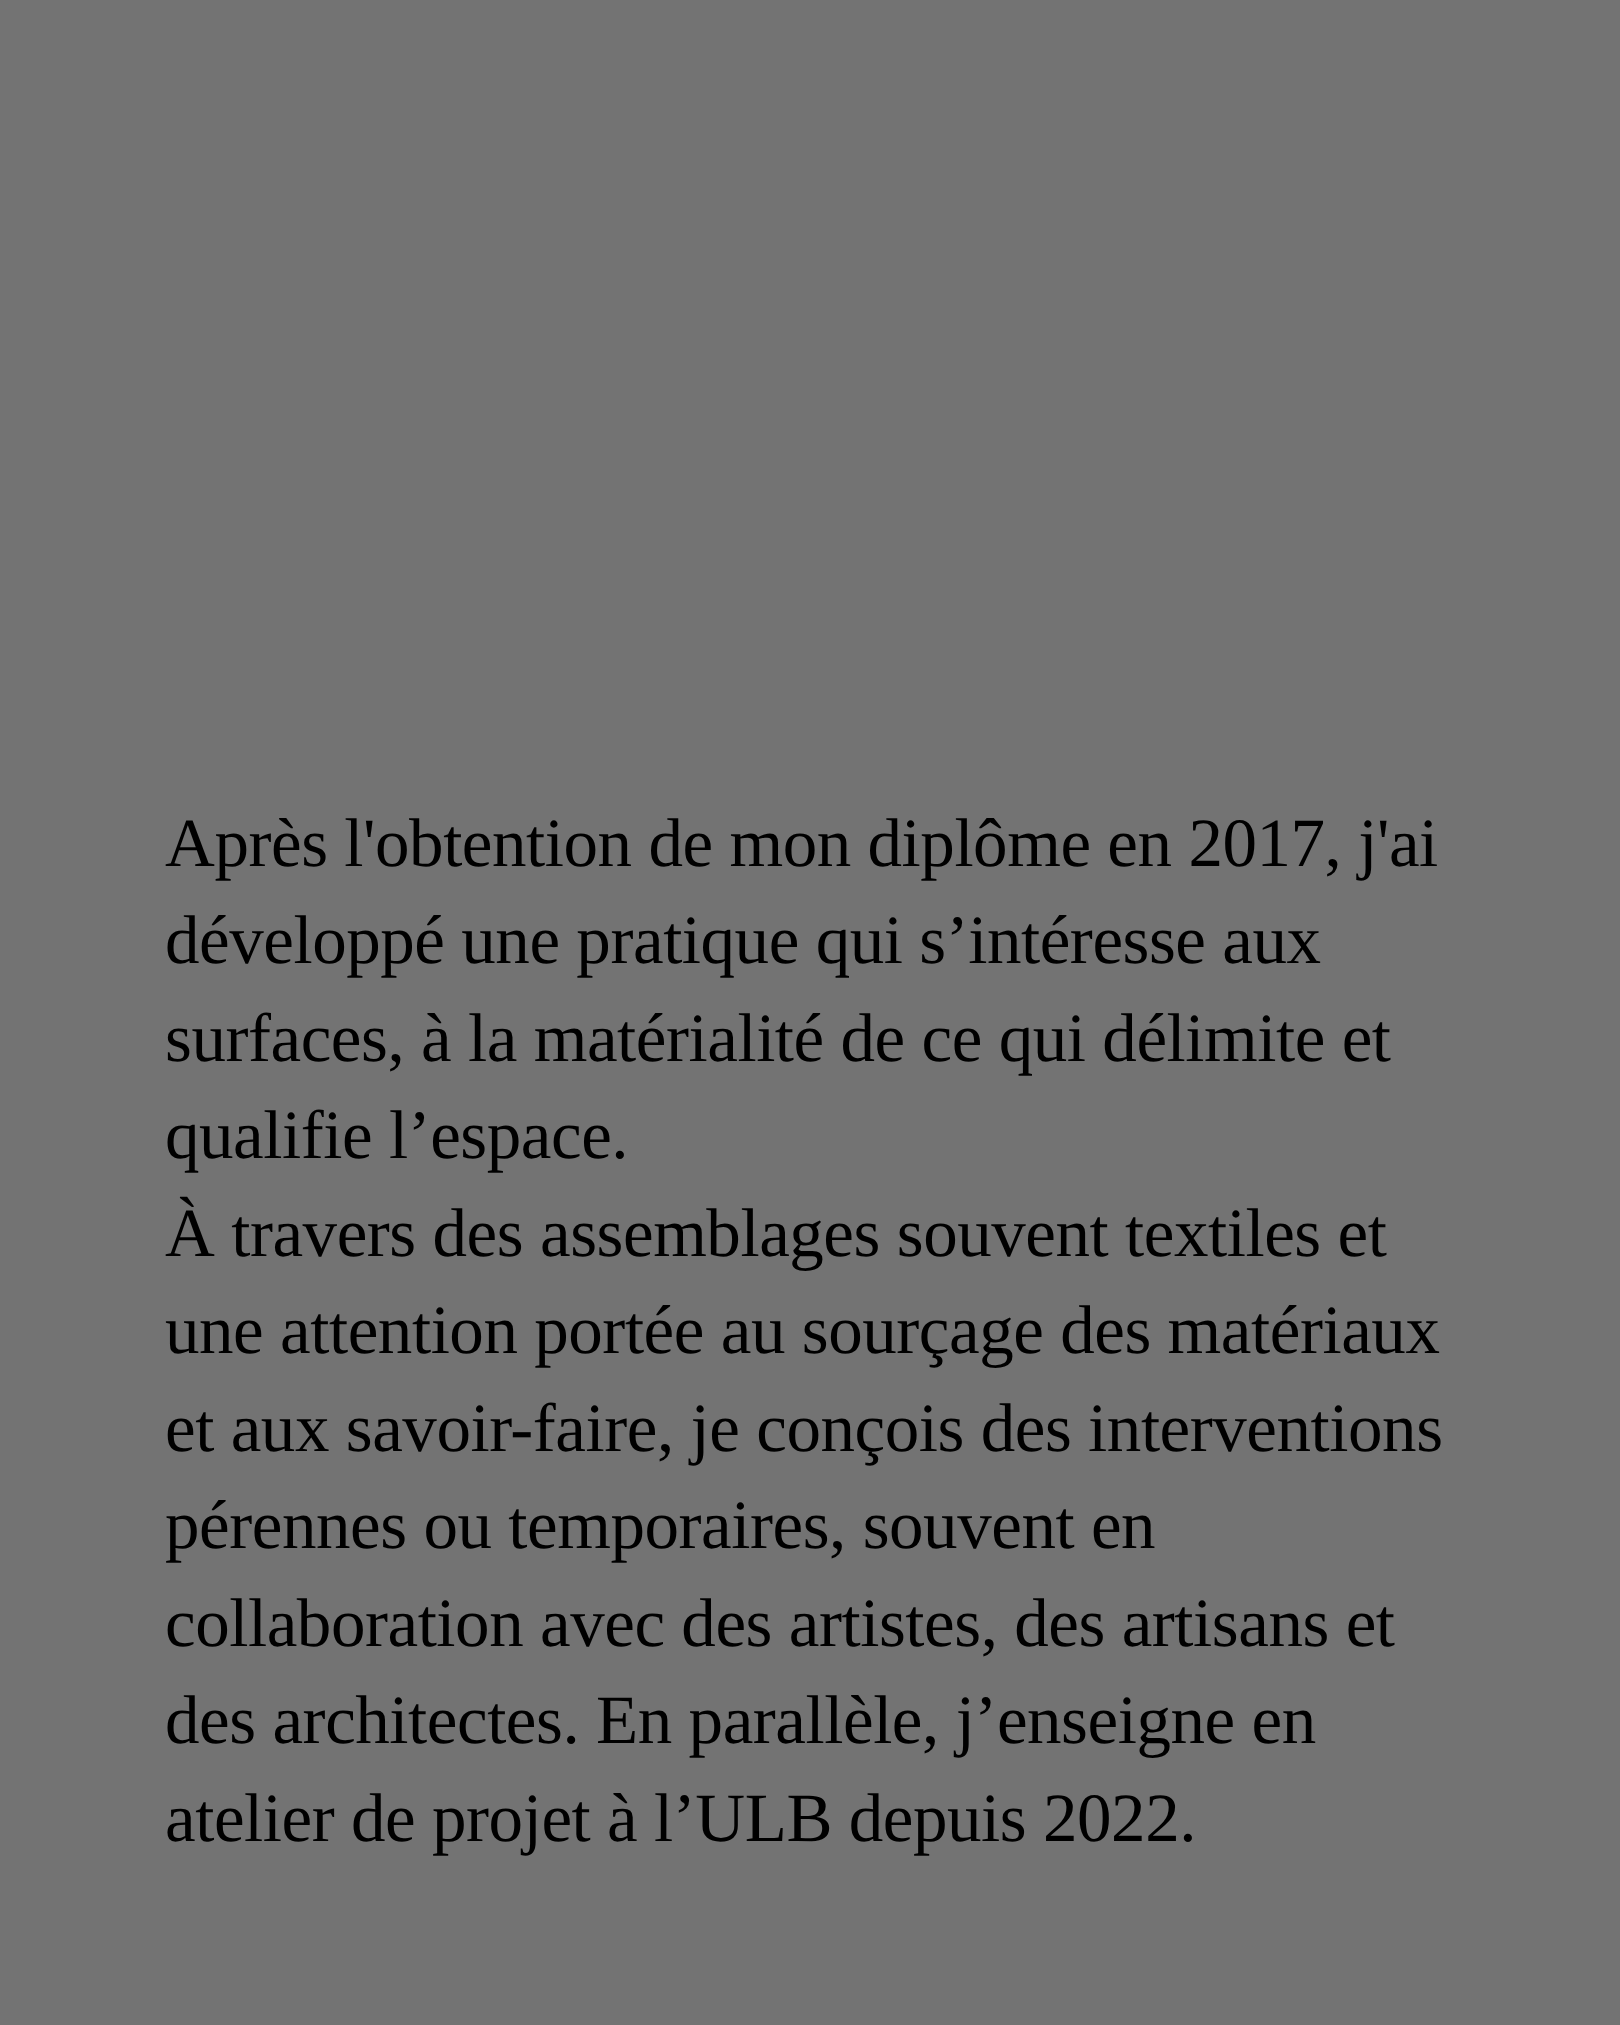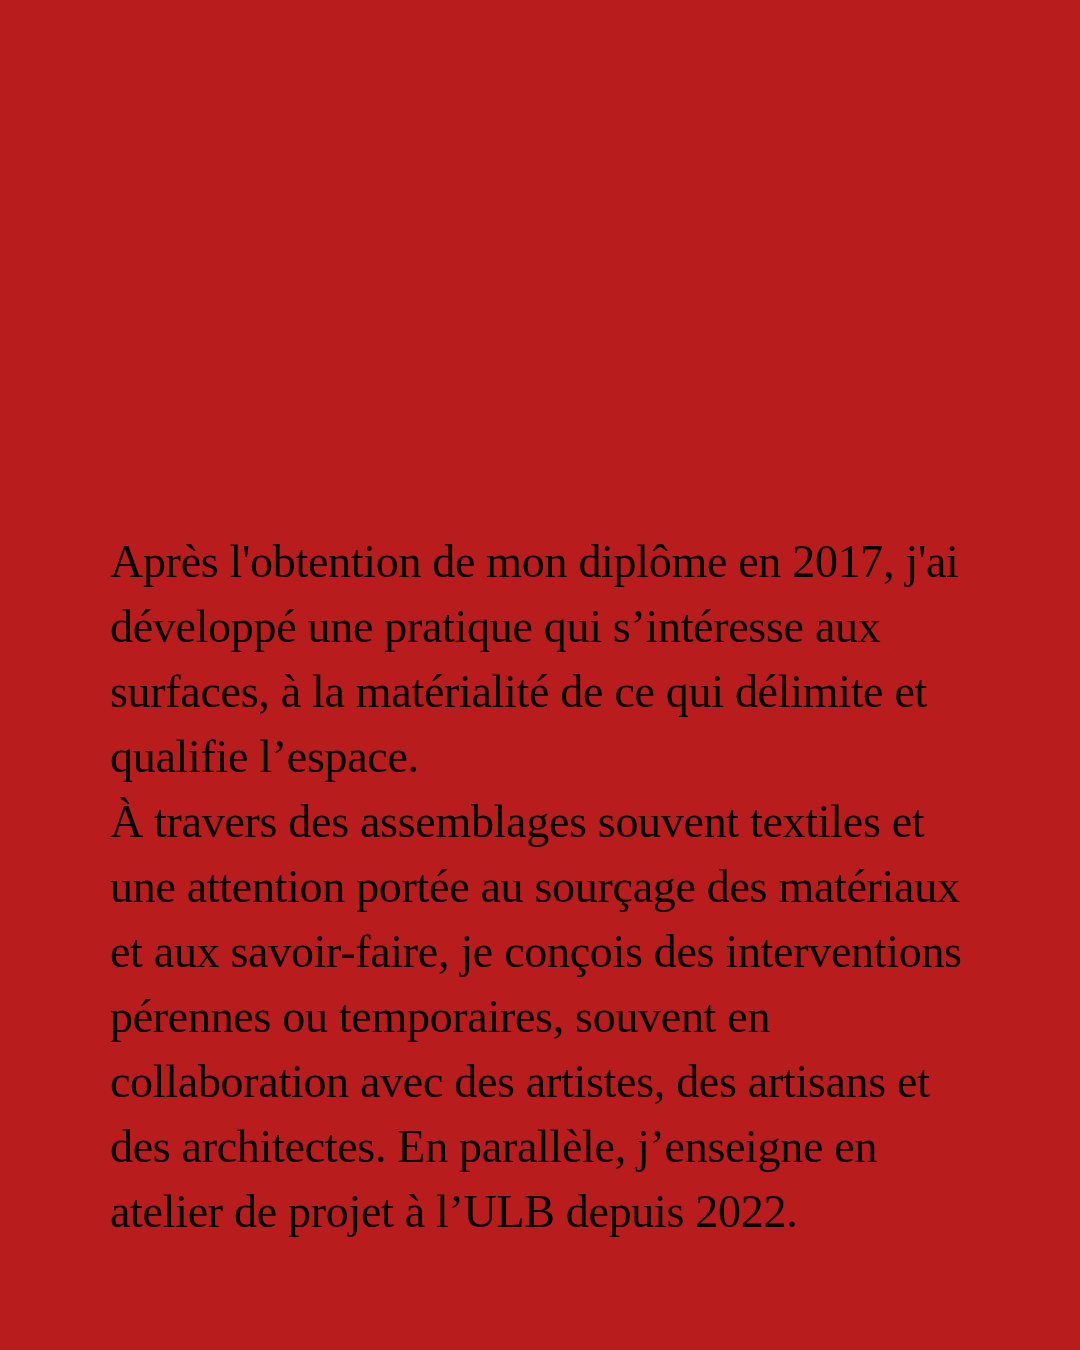--- a/index.html
+++ b/index.html
@@ -4,21 +4,21 @@
 <style>
   html, body {
     margin: 0;
     padding: 0;
   }
   .canvas {
     position: relative;
     width: 1080px;
     height: 1350px;
     overflow: hidden;
-    background: #b91c1c;
+    background: #737373;
   }
   .bio {
     position: absolute;
     left: 110px;
     top: 529px;
     width: 1000px;
     margin: 0;
     font-family: "Liberation Serif", "DejaVu Serif", serif;
     font-size: 46px;
     line-height: 65px;

